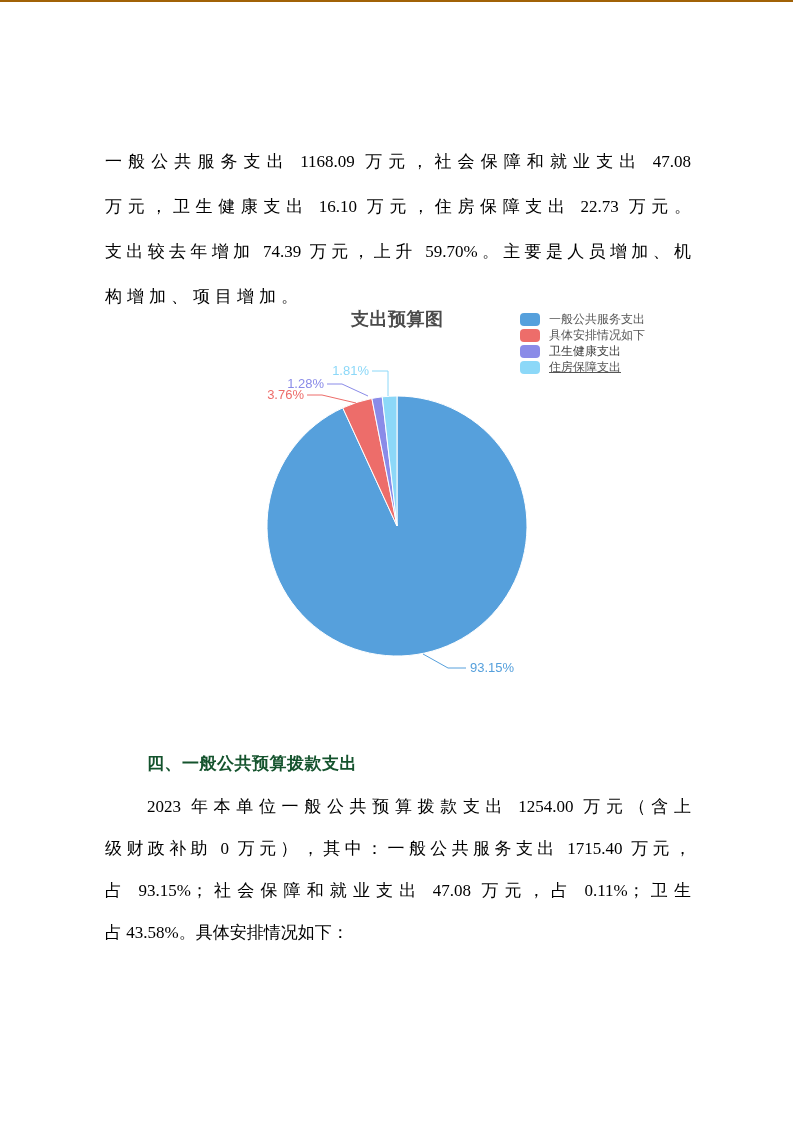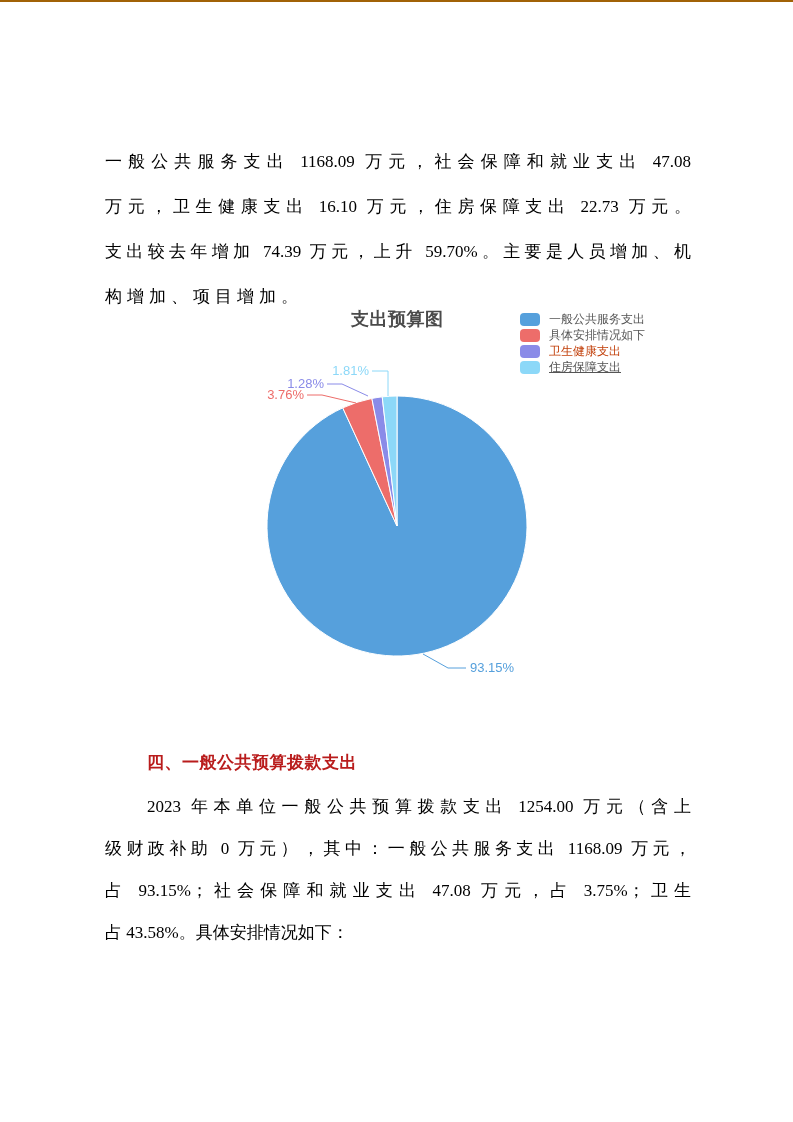--- a/index.html
+++ b/index.html
@@ -17,22 +17,22 @@
   .para{position:absolute;left:105px;width:586px;font-size:17px;color:#000;}
   .para-top{top:137px;line-height:45px;}
   .para-bottom{top:784px;line-height:42px;font-family:Liberation Serif, serif;}
   .line{text-align:justify;text-align-last:justify;white-space:normal;}
   .line.last{text-align-last:left;}
   .line.indent{text-indent:42px;}
   .line.tracked{letter-spacing:5px;}
   
   .heading{
     position:absolute;left:147px;top:750px;
-    font-family:Liberation Mono, monospace;
-    font-size:17px;font-weight:bold;color:#b91c1c;line-height:24px;
+    font-family:Liberation Sans, sans-serif;
+    font-size:17px;font-weight:bold;color:#14532d;line-height:24px;
     letter-spacing:0.5px;
   }
   
   .chart-title{
     position:absolute;left:351px;top:305px;
     font-family:"Liberation Sans","DejaVu Sans",sans-serif;
     font-size:18px;font-weight:bold;color:#4a4a4a;letter-spacing:0.5px;
   }
   .legend{
     position:absolute;left:520px;top:311px;
@@ -69,21 +69,21 @@
         <div class="legend-row">
           <span class="legend-swatch" style="background: rgb(86, 160, 220);"></span>
           <span class="legend-label" style="color: rgb(85, 85, 85);">一般公共服务支出</span>
         </div>
         <div class="legend-row">
           <span class="legend-swatch" style="background: rgb(237, 109, 106);"></span>
           <span class="legend-label" style="color: rgb(85, 85, 85);">具体安排情况如下</span>
         </div>
         <div class="legend-row">
           <span class="legend-swatch" style="background: rgb(138, 139, 232);"></span>
-          <span class="legend-label" style="color: #c2410c;">卫生健康支出</span>
+          <span class="legend-label" style="color: #404040;">卫生健康支出</span>
         </div>
         <div class="legend-row">
           <span class="legend-swatch" style="background: rgb(140, 216, 248);"></span>
           <span class="legend-label" style="color: rgb(85, 85, 85); text-decoration: underline;">住房保障支出</span>
         </div>
       </div>
     <svg class="pie-svg" id="pie-svg" viewBox="0 0 793 760" xmlns="http://www.w3.org/2000/svg">
         <path d="M 397 524 L 397.00 394.00 A 130 130 0 1 1 342.75 405.86 Z" fill="#56a0dc" stroke="#ffffff" stroke-width="1"></path>
         <path d="M 397 524 L 342.75 405.86 A 130 130 0 0 1 371.87 396.45 Z" fill="#ed6d6a" stroke="#ffffff" stroke-width="1"></path>
         <path d="M 397 524 L 371.87 396.45 A 130 130 0 0 1 382.23 394.84 Z" fill="#8a8be8" stroke="#ffffff" stroke-width="1"></path>
@@ -96,18 +96,18 @@
         <text x="324" y="386" text-anchor="end" fill="#8a8be8" class="pct-label">1.28%</text>
         <polyline points="388,394 388,369 372,369" fill="none" stroke="#8cd8f8" stroke-width="1"></polyline>
         <text x="369" y="373" text-anchor="end" fill="#8cd8f8" class="pct-label">1.81%</text>
       </svg>
   </div>
 
   <div class="heading">四、一般公共预算拨款支出</div>
 
   <div class="para para-bottom">
     <div class="line indent">2023 年本单位一般公共预算拨款支出 1254.00 万元（含上</div>
-    <div class="line">级财政补助 0 万元），其中：一般公共服务支出 1168.09 万元，</div>
-    <div class="line">占 93.15%；社会保障和就业支出 47.08 万元，占 3.75%；卫生</div>
+    <div class="line">级财政补助 0 万元），其中：一般公共服务支出 1715.40 万元，</div>
+    <div class="line">占 93.15%；社会保障和就业支出 47.08 万元，占 0.11%；卫生</div>
     <div class="line last">占 43.58%。具体安排情况如下：</div>
   </div>
 
 </div>
 
 </body></html>

